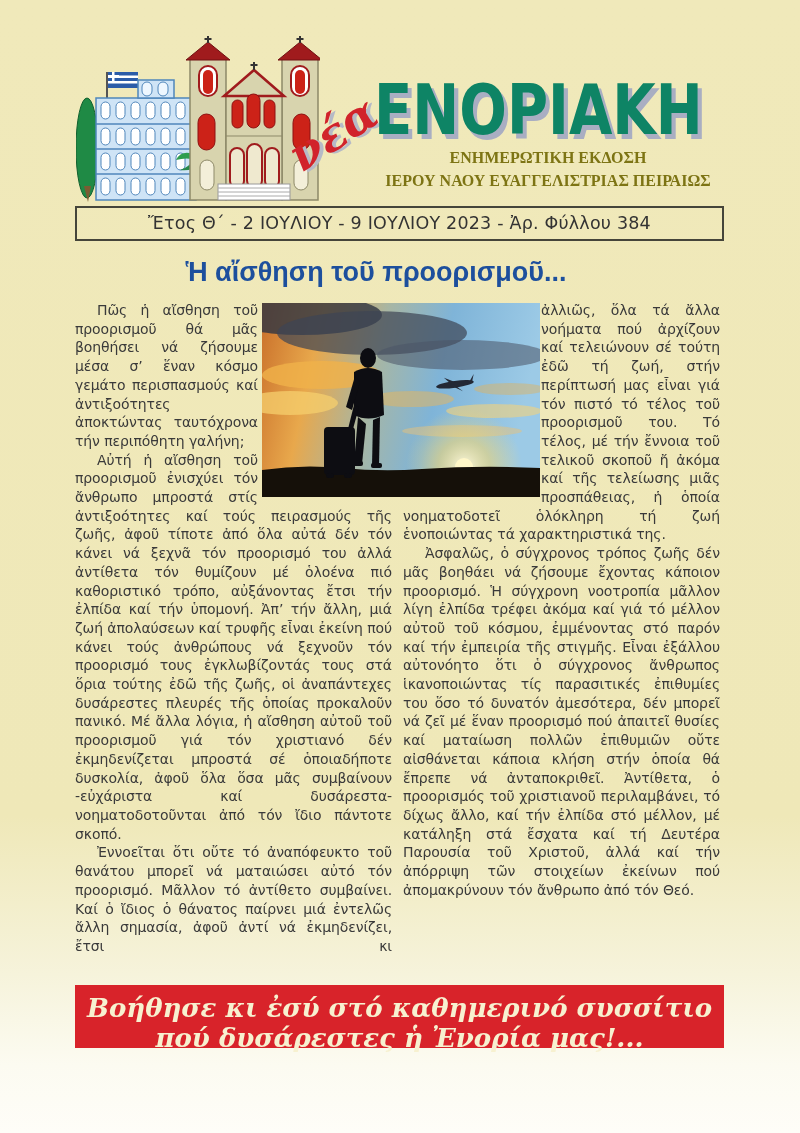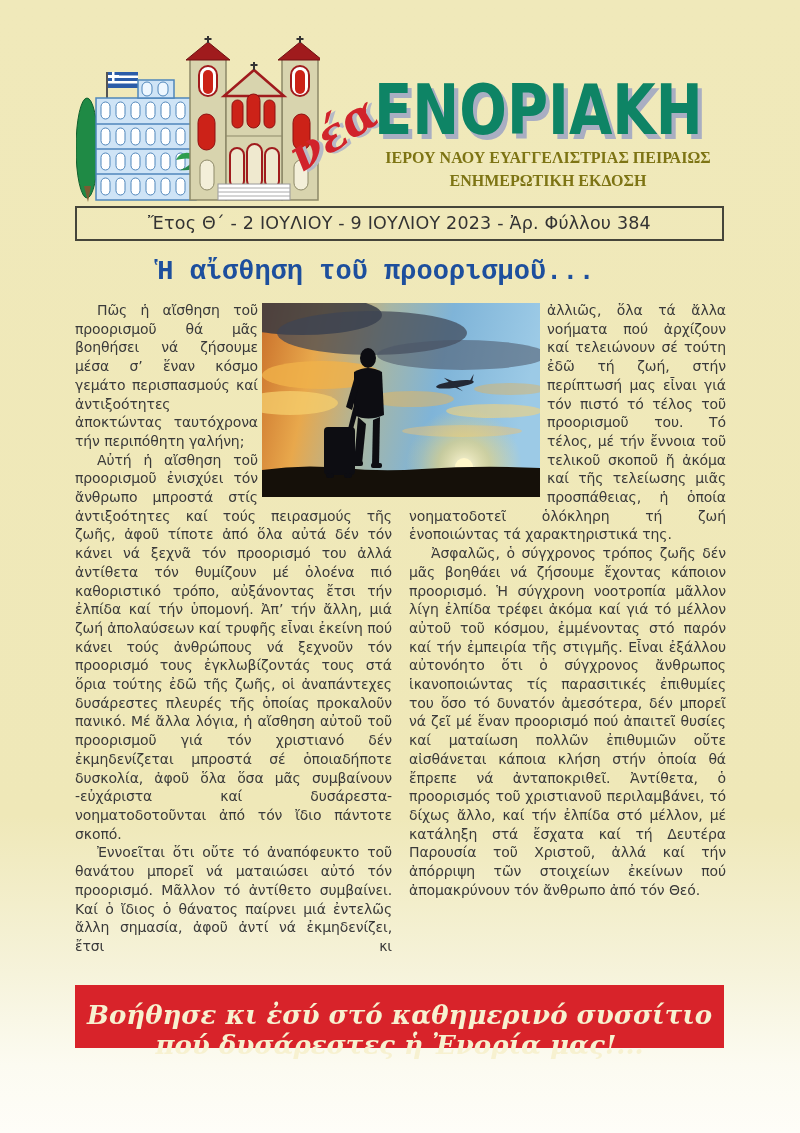--- a/index.html
+++ b/index.html
@@ -37,43 +37,43 @@
   }
   .issue-bar {
     left:75px; top:206px; width:649px; height:35px;
     border:2px solid #45453a; text-align:center;
     font-size:17.5px; line-height:30px; color:#333; letter-spacing:0.2px;
   }
 
   
   .article-title {
     left:0; top:257px; width:752px; text-align:center;
-    font-family:Liberation Mono, monospace; font-weight:700;
+    font-family:Liberation Sans, sans-serif; font-weight:700;
     font-size:27px; color:#1d4f9d;
   }
   .photo { left:262px; top:303px; width:278px; height:194px; }
-  .columns { left:75px; top:301px; width:649px; display:flex; gap:17px; }
+  .columns { left:75px; top:301px; width:649px; display:flex; gap:11px; }
   .col { flex:0 0 317px; width:317px; text-align:justify;
          font-size:14px; line-height:18.7px; letter-spacing:-0.1px; color:#3a3a3a; }
   .col p { text-align:justify; }
   .col p.indent { text-indent:22px; }
   .col p.continues { text-align-last:justify; }
   .spacer-r { float:right; width:134px; height:201px; }
   .spacer-l { float:left; width:138px; height:201px; }
   .attribution {
     margin-top:9px; font-weight:700; font-size:13px; line-height:17px;
     text-align:right; color:#333;
   }
 
   
   .banner {
     left:75px; top:985px; width:649px; height:63px;
     background:#d8232a; text-align:center;
     font-family:"DejaVu Serif", serif; font-style:italic; font-weight:700;
-    color:#f7f1d0; font-size:26px; line-height:30px; padding-top:15px;
+    color:#f7f1d0; font-size:26px; line-height:30px; padding-top:8px;
   }
 </style>
 </head>
 <body>
 
 <div class="abs logo-wrap">
   <svg width="244" height="166" viewBox="0 0 244 166">
 
     <g>
       <ellipse cx="11" cy="112" rx="11" ry="50" fill="#1f8a45" stroke="#11602e" stroke-width="1"></ellipse>
@@ -171,22 +171,22 @@
       <line x1="142" y1="152" x2="214" y2="152" stroke="#aaa"></line>
       <line x1="142" y1="156" x2="214" y2="156" stroke="#aaa"></line>
       <line x1="142" y1="160" x2="214" y2="160" stroke="#aaa"></line>
     </g>
   </svg>
 </div>
 
 <div class="abs nea">νέα</div>
 <div class="abs masthead">ΕΝΟΡΙΑΚΗ</div>
 <div class="abs subtitle">
+  <div>ΕΝΗΜΕΡΩΤΙΚΗ ΕΚΔΟΣΗ</div>
   <div>ΙΕΡΟΥ ΝΑΟΥ ΕΥΑΓΓΕΛΙΣΤΡΙΑΣ ΠΕΙΡΑΙΩΣ</div>
-  <div>ΕΝΗΜΕΡΩΤΙΚΗ ΕΚΔΟΣΗ</div>
 </div>
 
 <div class="abs issue-bar">Ἔτος Θ´  -  2 ΙΟΥΛΙΟΥ - 9 ΙΟΥΛΙΟΥ 2023  -  Ἀρ. Φύλλου 384</div>
 
 <div class="abs article-title">Ἡ αἴσθηση τοῦ προορισμοῦ...</div>
 
 <div class="abs photo">
   <svg width="278" height="194" viewBox="0 0 278 194">
     <defs>
       <linearGradient id="sky" x1="0" y1="0" x2="1" y2="0.15">

